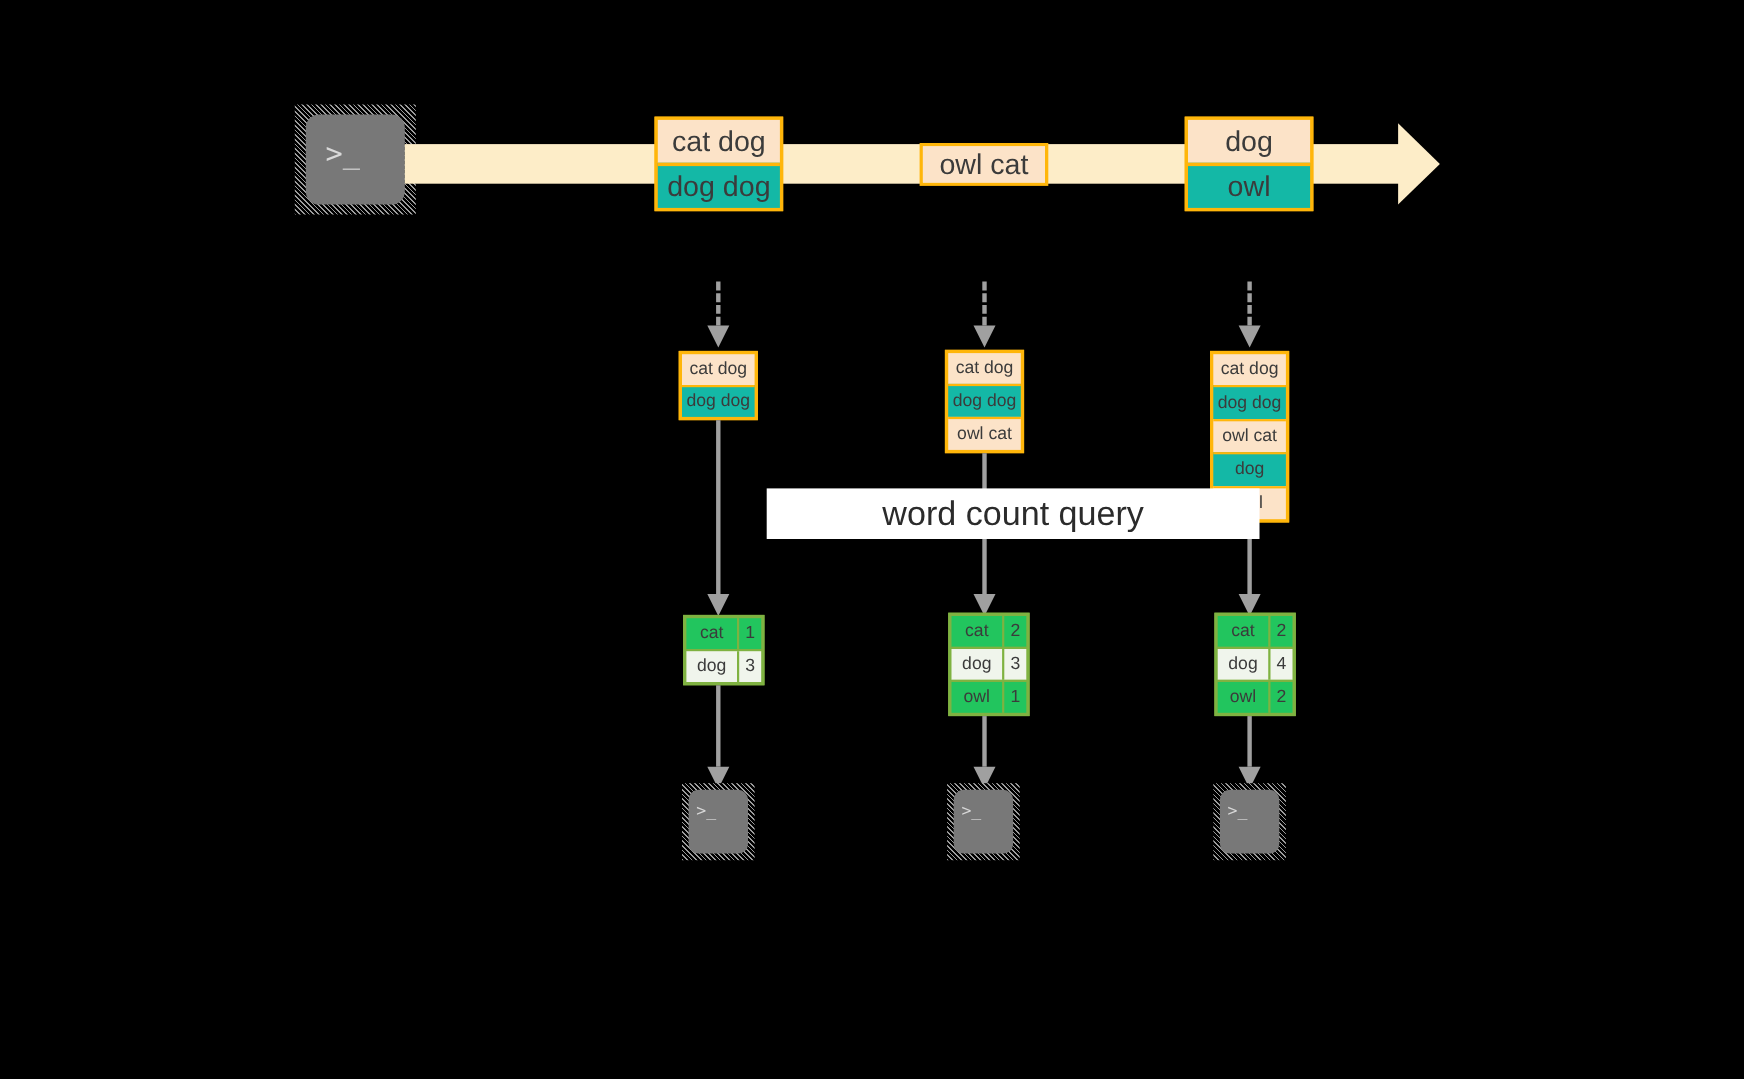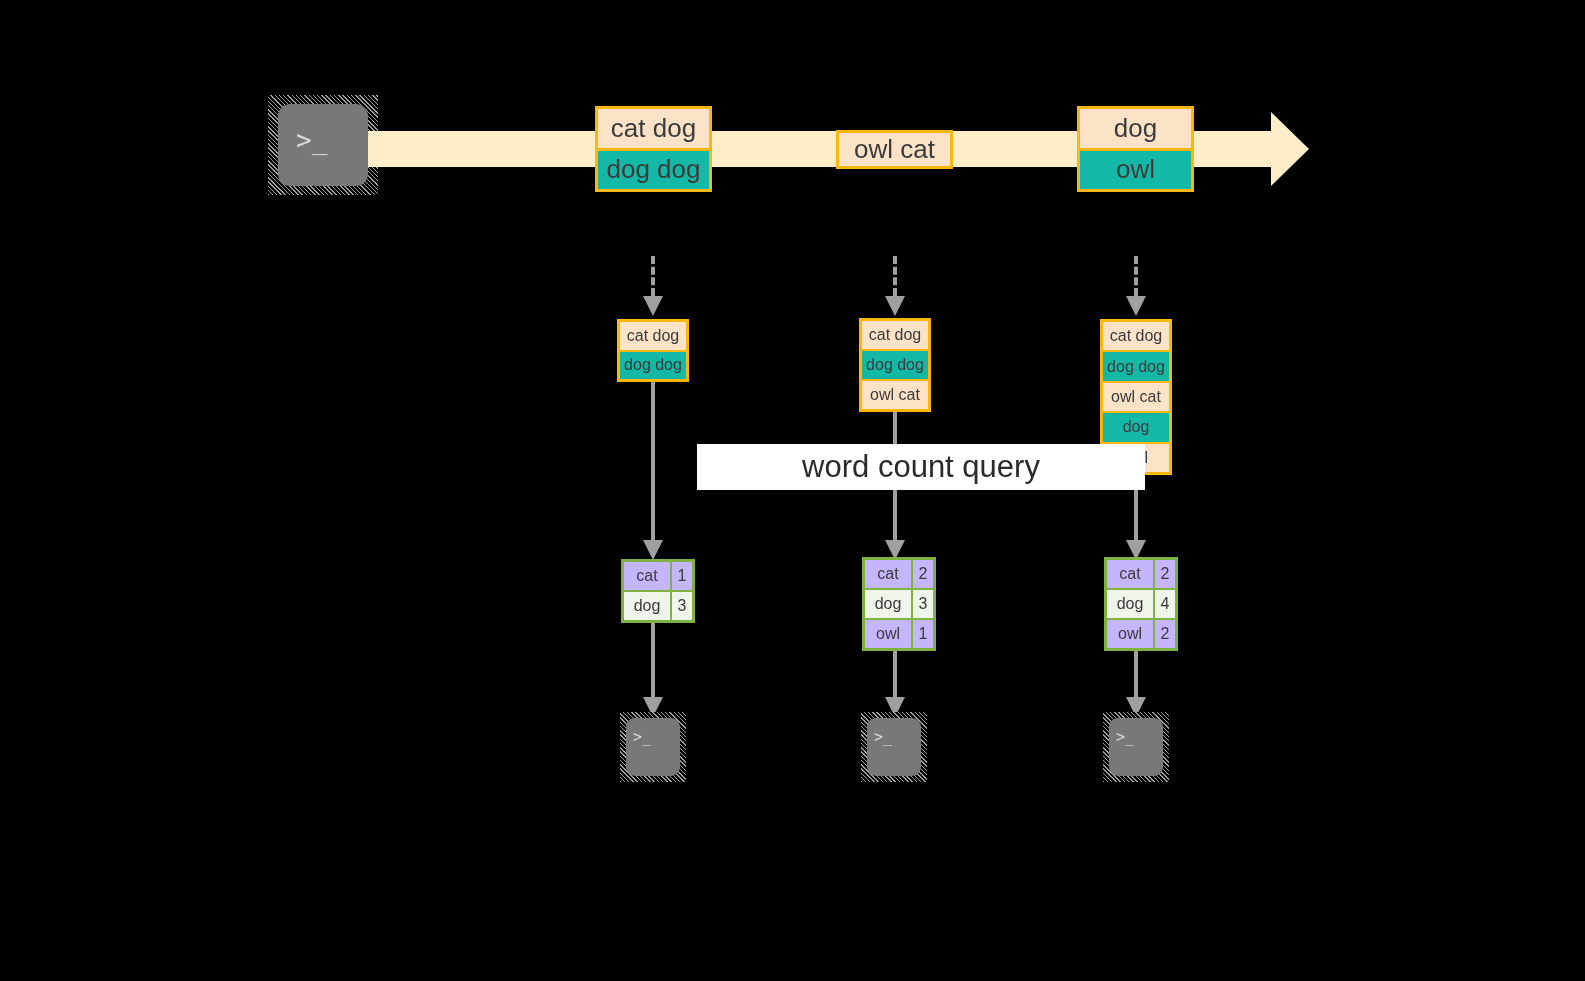--- a/index.html
+++ b/index.html
@@ -97,21 +97,21 @@
     display: flex;
   }
   .res-row + .res-row { border-top: 2px solid #7fb241; }
   .res-key, .res-val {
     box-sizing: border-box;
     display: flex;
     align-items: center;
     justify-content: center;
     font-size: 16px;
     color: #3b3b3b;
-    background: #c4b5fd;
+    background: #22c55e;
   }
   .res-row.alt .res-key, .res-row.alt .res-val {
     background: #f0f5ec;
   }
   .res-key { flex: 0 0 46px; }
   .res-val { flex: 1 1 auto; border-left: 2px solid #7fb241; }
 
   
   .conn {
     position: absolute;

